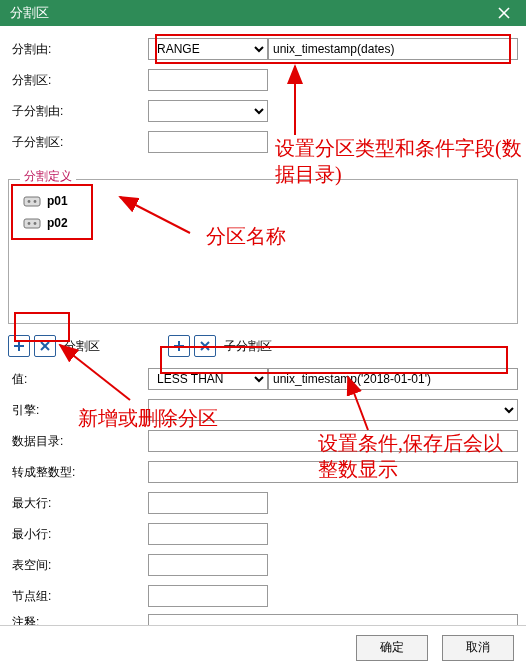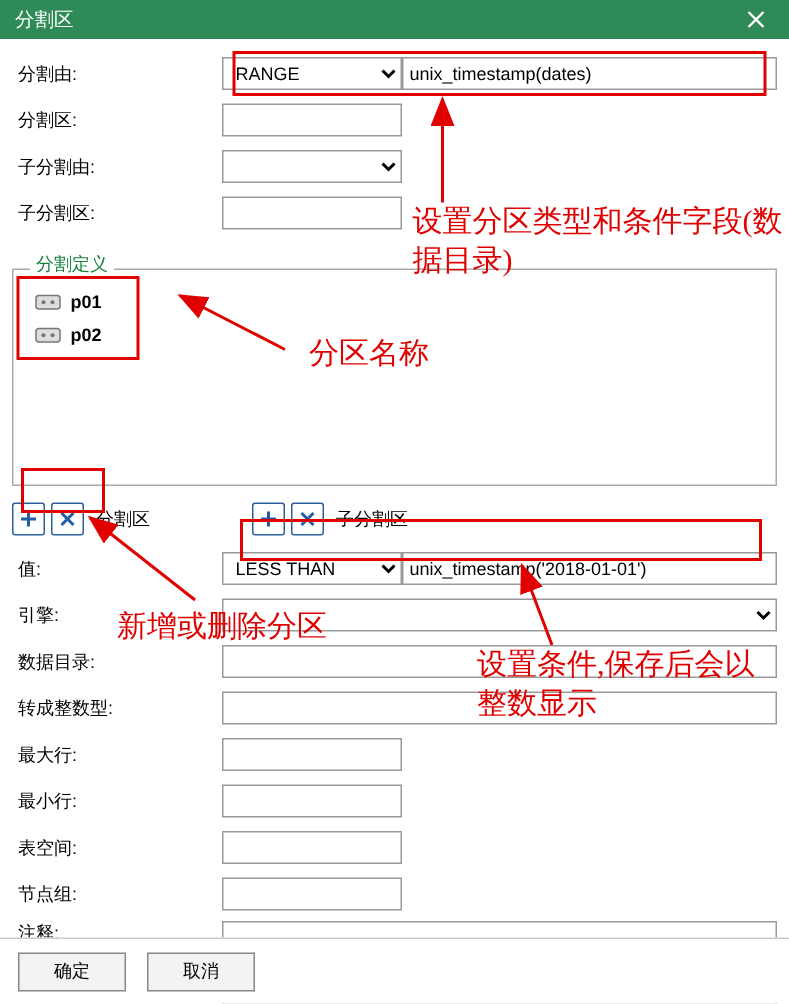--- a/index.html
+++ b/index.html
@@ -62,21 +62,21 @@
   .fieldset-label {
     position: relative;
     margin-top: 4px;
   }
   .fieldset-label .legend {
     position: relative;
     top: 8px;
     left: 12px;
     background: #fff;
     padding: 0 4px;
-    color: #15803d;
+    color: #be185d;
   }
   .listbox {
     margin-top: 2px;
     border: 1px solid #aaa;
     height: 145px;
     background: #fff;
     padding: 4px 2px;
   }
   .listitem {
     display: flex;
@@ -121,20 +121,21 @@
     border: 1px solid #999;
     font-family: inherit;
     font-size: 12px;
     padding: 2px 4px;
     resize: none;
   }
   .btnbar {
     border-top: 1px solid #ccc;
     height: 44px;
     display: flex;
+    justify-content: flex-end;
     align-items: center;
     padding: 0 12px;
     gap: 14px;
     position: absolute;
     bottom: 0; left: 0; right: 0;
     background: #fff;
   }
   button.dlg {
     width: 72px; height: 26px;
     border: 1px solid #888;

